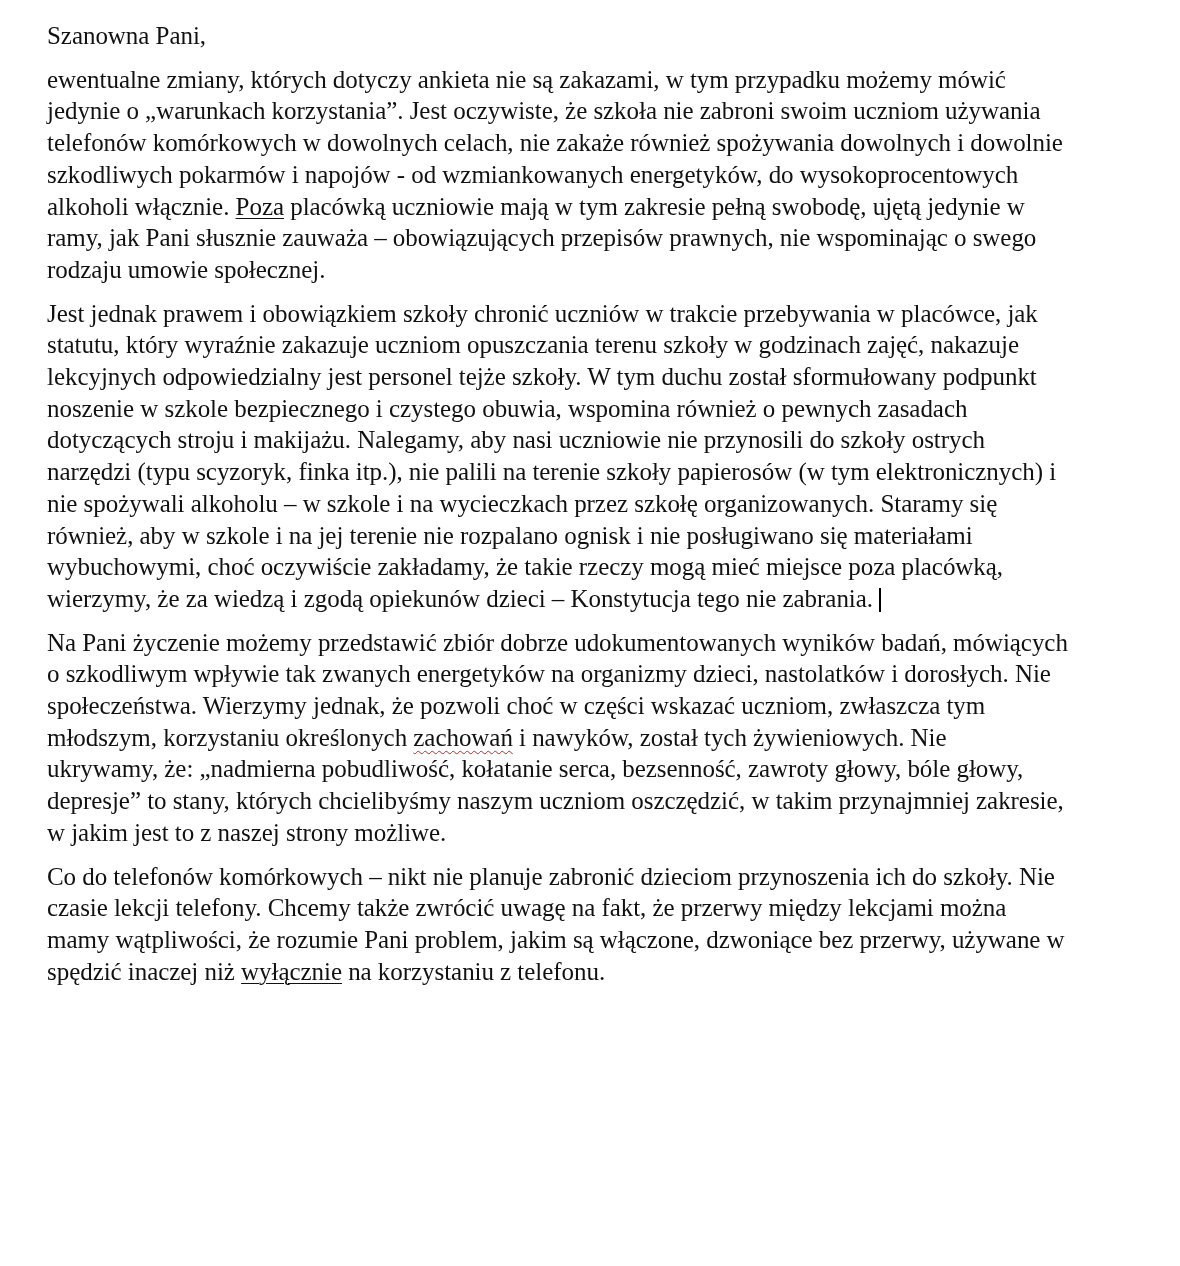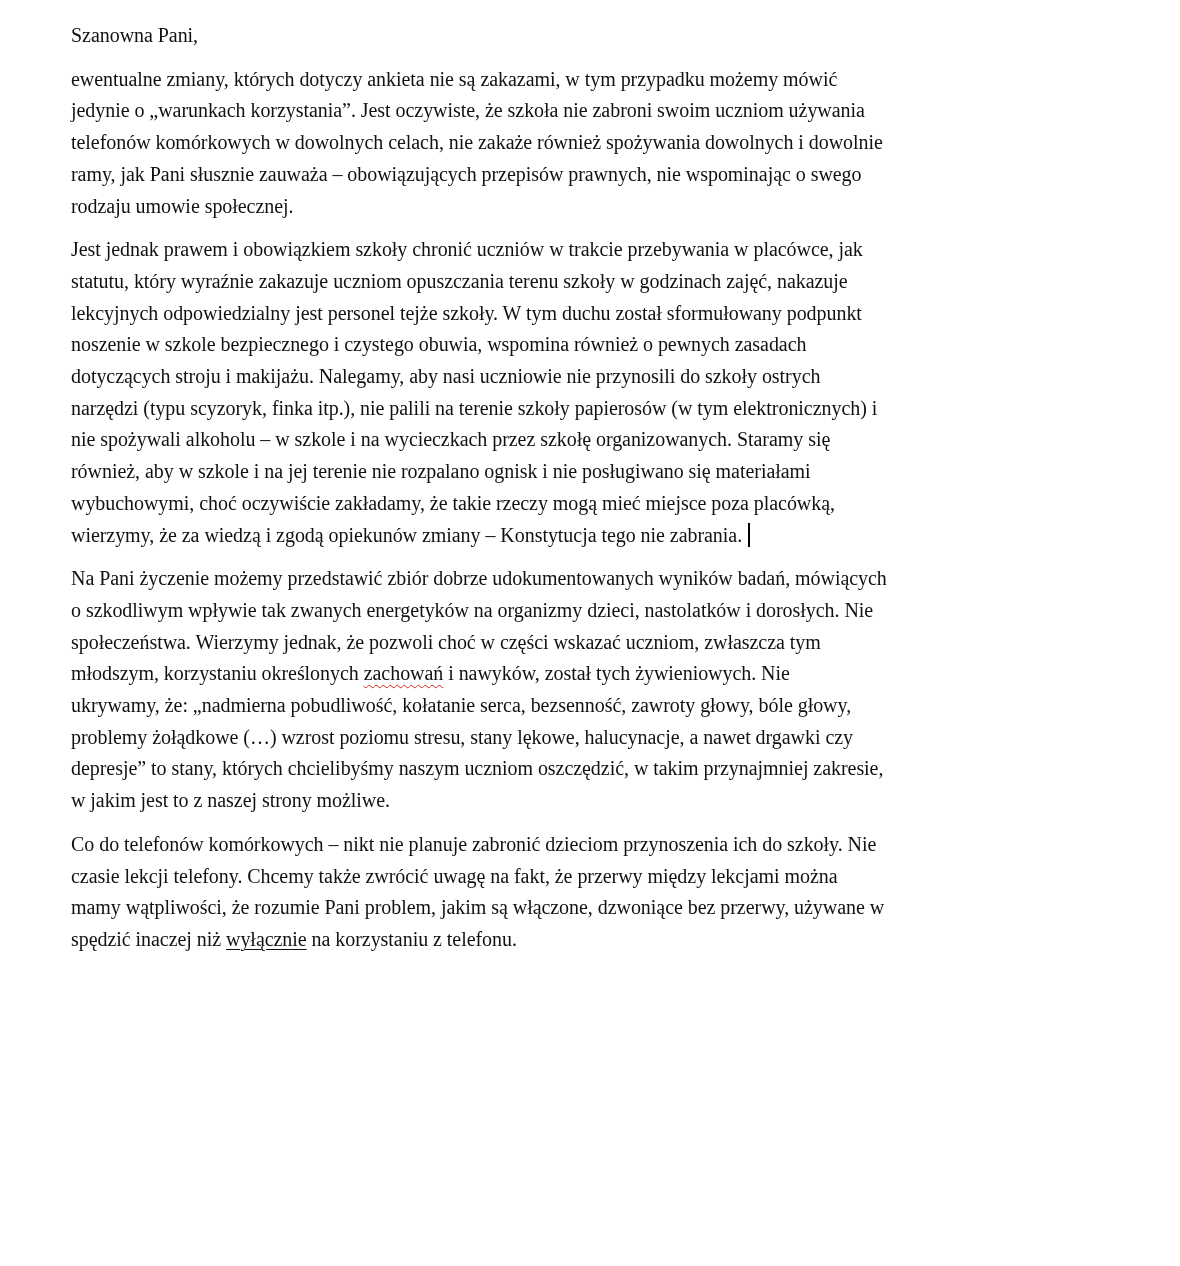--- a/index.html
+++ b/index.html
@@ -19,25 +19,24 @@
     position: absolute;
     left: 47px;
     top: 20px;
     width: 1110px;
   }
   .para {
     margin: 0 0 12px 0;
   }
   .line {
     display: block;
-    font-size: 20px;
+    font-size: 25px;
     line-height: 31.7px;
     white-space: nowrap;
     letter-spacing: -0.05px;
-    margin-left: 24px;
   }
   .greeting {
     margin-bottom: 12px;
   }
   .u {
     text-decoration: underline;
     text-underline-offset: 3px;
     text-decoration-thickness: 1px;
   }
   .spell {
@@ -60,44 +59,45 @@
 <div class="page">
 
   <p class="para greeting">
     <span class="line">Szanowna Pani,</span>
   </p>
 
   <p class="para">
     <span class="line">ewentualne zmiany, których dotyczy ankieta nie są zakazami, w tym przypadku możemy mówić</span>
     <span class="line">jedynie o „warunkach korzystania”. Jest oczywiste, że szkoła nie zabroni swoim uczniom używania</span>
     <span class="line">telefonów komórkowych w dowolnych celach, nie zakaże również spożywania dowolnych i dowolnie</span>
+    <span class="line">szkodliwych pokarmów i napojów - od wzmiankowanych energetyków, do wysokoprocentowych</span>
+    <span class="line"><span>alkoholi włącznie. </span><span class="u">Poza</span><span> placówką uczniowie mają w tym zakresie pełną swobodę, ujętą jedynie w</span></span>
     <span class="line">ramy, jak Pani słusznie zauważa – obowiązujących przepisów prawnych, nie wspominając o swego</span>
     <span class="line">rodzaju umowie społecznej.</span>
   </p>
 
   <p class="para">
     <span class="line">Jest jednak prawem i obowiązkiem szkoły chronić uczniów w trakcie przebywania w placówce, jak</span>
     <span class="line">statutu, który wyraźnie zakazuje uczniom opuszczania terenu szkoły w godzinach zajęć, nakazuje</span>
     <span class="line">lekcyjnych odpowiedzialny jest personel tejże szkoły. W tym duchu został sformułowany podpunkt</span>
     <span class="line">noszenie w szkole bezpiecznego i czystego obuwia, wspomina również o pewnych zasadach</span>
     <span class="line">dotyczących stroju i makijażu. Nalegamy, aby nasi uczniowie nie przynosili do szkoły ostrych</span>
     <span class="line">narzędzi (typu scyzoryk, finka itp.), nie palili na terenie szkoły papierosów (w tym elektronicznych) i</span>
     <span class="line">nie spożywali alkoholu – w szkole i na wycieczkach przez szkołę organizowanych. Staramy się</span>
     <span class="line">również, aby w szkole i na jej terenie nie rozpalano ognisk i nie posługiwano się materiałami</span>
     <span class="line">wybuchowymi, choć oczywiście zakładamy, że takie rzeczy mogą mieć miejsce poza placówką,</span>
-    <span class="line"><span>wierzymy, że za wiedzą i zgodą opiekunów zmiany – Konstytucja tego nie zabrania.</span><span class="cursor"></span></span>
+    <span class="line"><span>wierzymy, że za wiedzą i zgodą opiekunów dzieci – Konstytucja tego nie zabrania.</span><span class="cursor"></span></span>
   </p>
 
   <p class="para">
     <span class="line">Na Pani życzenie możemy przedstawić zbiór dobrze udokumentowanych wyników badań, mówiących</span>
     <span class="line">o szkodliwym wpływie tak zwanych energetyków na organizmy dzieci, nastolatków i dorosłych. Nie</span>
     <span class="line">społeczeństwa. Wierzymy jednak, że pozwoli choć w części wskazać uczniom, zwłaszcza tym</span>
     <span class="line"><span>młodszym, korzystaniu określonych </span><span class="spell">zachowań</span><span> i nawyków, został tych żywieniowych. Nie</span></span>
     <span class="line">ukrywamy, że: „nadmierna pobudliwość, kołatanie serca, bezsenność, zawroty głowy, bóle głowy,</span>
-    <span class="line">problemy żołądkowe (…) wzrost poziomu stresu, stany lękowe, halucynacje, a nawet drgawki czy</span>
     <span class="line">depresje” to stany, których chcielibyśmy naszym uczniom oszczędzić, w takim przynajmniej zakresie,</span>
     <span class="line">w jakim jest to z naszej strony możliwe.</span>
   </p>
 
   <p class="para">
     <span class="line">Co do telefonów komórkowych – nikt nie planuje zabronić dzieciom przynoszenia ich do szkoły. Nie</span>
     <span class="line">czasie lekcji telefony. Chcemy także zwrócić uwagę na fakt, że przerwy między lekcjami można</span>
     <span class="line">mamy wątpliwości, że rozumie Pani problem, jakim są włączone, dzwoniące bez przerwy, używane w</span>
     <span class="line"><span>spędzić inaczej niż </span><span class="u">wyłącznie</span><span> na korzystaniu z telefonu.</span></span>
   </p>

